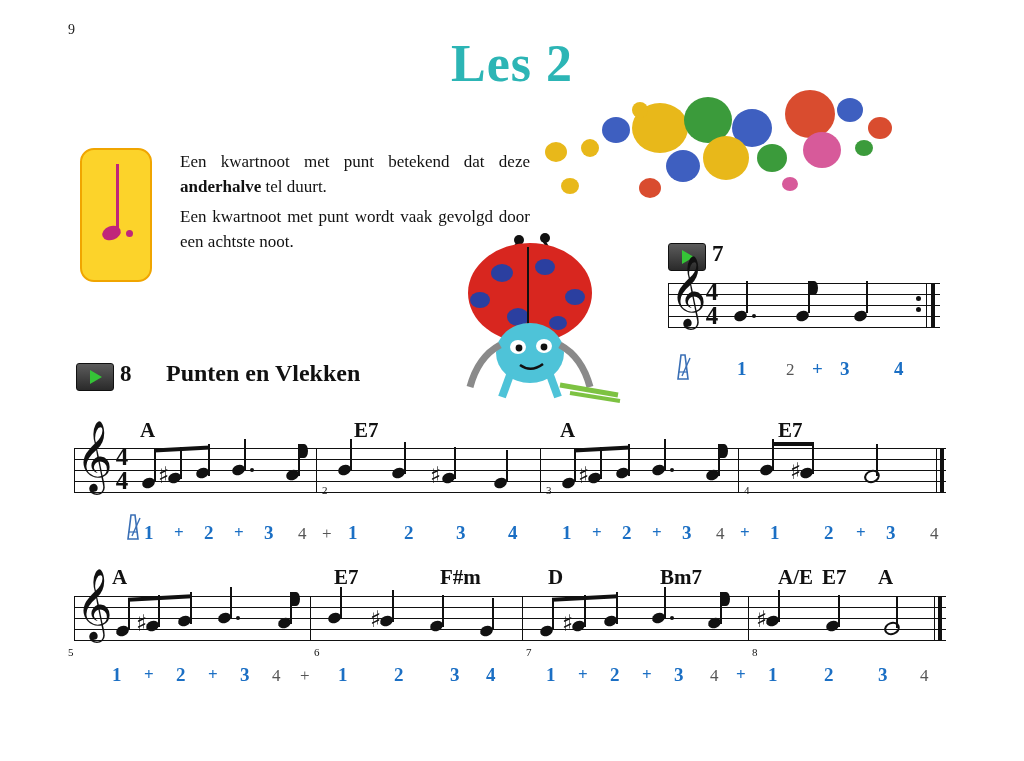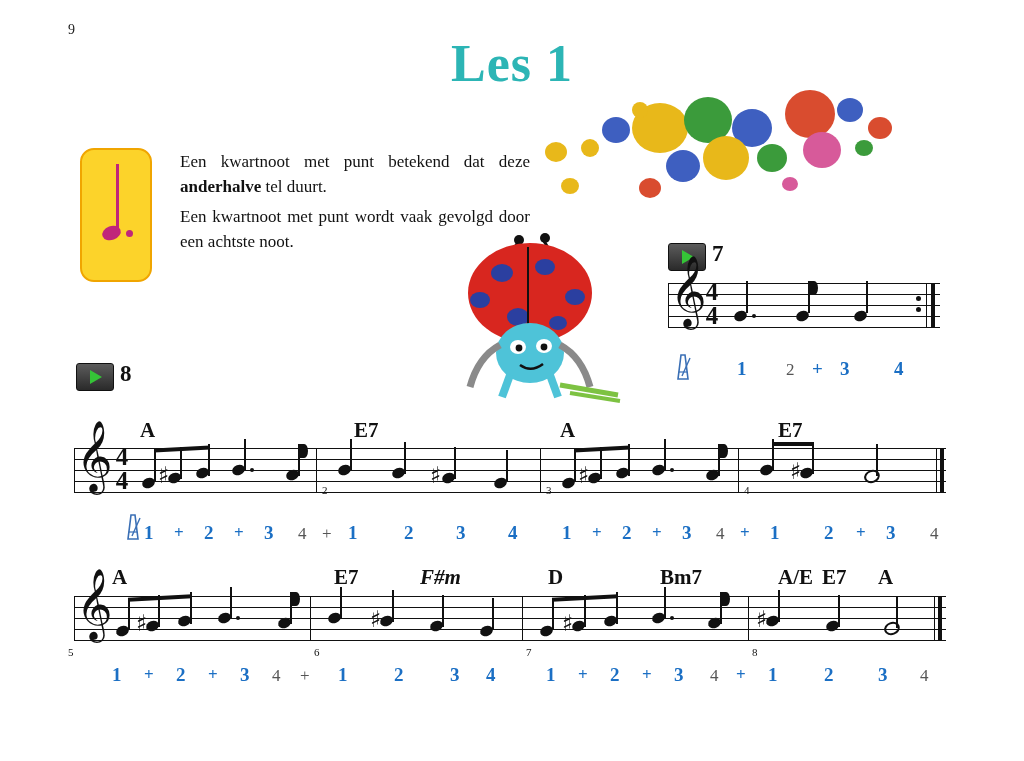--- a/index.html
+++ b/index.html
@@ -262,21 +262,21 @@
   .blobs { position: absolute; left: 520px; top: 88px; }
   .bug { position: absolute; left: 440px; top: 225px; }
 </style>
 </head>
 <body>
 
 <div class="page">
 
   <div class="page-number">9</div>
 
-  <div class="lesson-title">Les 1</div>
+  <div class="lesson-title">Les 2</div>
 
 
   <div class="note-card">
     <div class="stem"></div>
     <div class="head"></div>
     <div class="dot"></div>
   </div>
 
   <div class="explain second">Een kwartnoot met punt wordt vaak gevolgd door een achtste noot.</div>
   <div class="explain first">
@@ -376,20 +376,21 @@
     </svg>
   </div>
   <div class="count strong" style="left:737px; top:358px;">1</div>
   <div class="count grey" style="left:786px; top:360px;">2</div>
   <div class="count strong" style="left:812px; top:358px;">+</div>
   <div class="count strong" style="left:840px; top:358px;">3</div>
   <div class="count strong" style="left:894px; top:358px;">4</div>
 
   <div class="play-btn" style="left:76px; top:363px;"></div>
   <div class="ex-num" style="left:120px; top:361px;">8</div>
+  <div class="ex-name" style="left:166px; top:360px;">Punten en Vlekken</div>
 
   <div class="chord" style="left:140px; top:418px;">A</div>
   <div class="chord" style="left:354px; top:418px;">E7</div>
   <div class="chord" style="left:560px; top:418px;">A</div>
   <div class="chord" style="left:778px; top:418px;">E7</div>
 
   <div class="staff" style="left:74px; top:448px; width:872px; height:48px;">
     <div class="line" style="top:0px;"></div>
     <div class="line" style="top:11px;"></div>
     <div class="line" style="top:22px;"></div>
@@ -486,21 +487,21 @@
   <div class="count grey" style="left:716px; top:524px;">4</div>
   <div class="count weak" style="left:740px; top:523px;">+</div>
   <div class="count strong" style="left:770px; top:522px;">1</div>
   <div class="count strong" style="left:824px; top:522px;">2</div>
   <div class="count weak" style="left:856px; top:523px;">+</div>
   <div class="count strong" style="left:886px; top:522px;">3</div>
   <div class="count grey" style="left:930px; top:524px;">4</div>
 
   <div class="chord" style="left:112px; top:565px;">A</div>
   <div class="chord" style="left:334px; top:565px;">E7</div>
-  <div class="chord" style="left:420px; top:565px;font-style:italic;">F#m</div>
+  <div class="chord" style="left:440px; top:565px;">F#m</div>
   <div class="chord" style="left:548px; top:565px;">D</div>
   <div class="chord" style="left:660px; top:565px;">Bm7</div>
   <div class="chord" style="left:778px; top:565px;">A/E</div>
   <div class="chord" style="left:822px; top:565px;">E7</div>
   <div class="chord" style="left:878px; top:565px;">A</div>
 
   <div class="staff" style="left:74px; top:596px; width:872px; height:48px;">
     <div class="line" style="top:0px;"></div>
     <div class="line" style="top:11px;"></div>
     <div class="line" style="top:22px;"></div>

